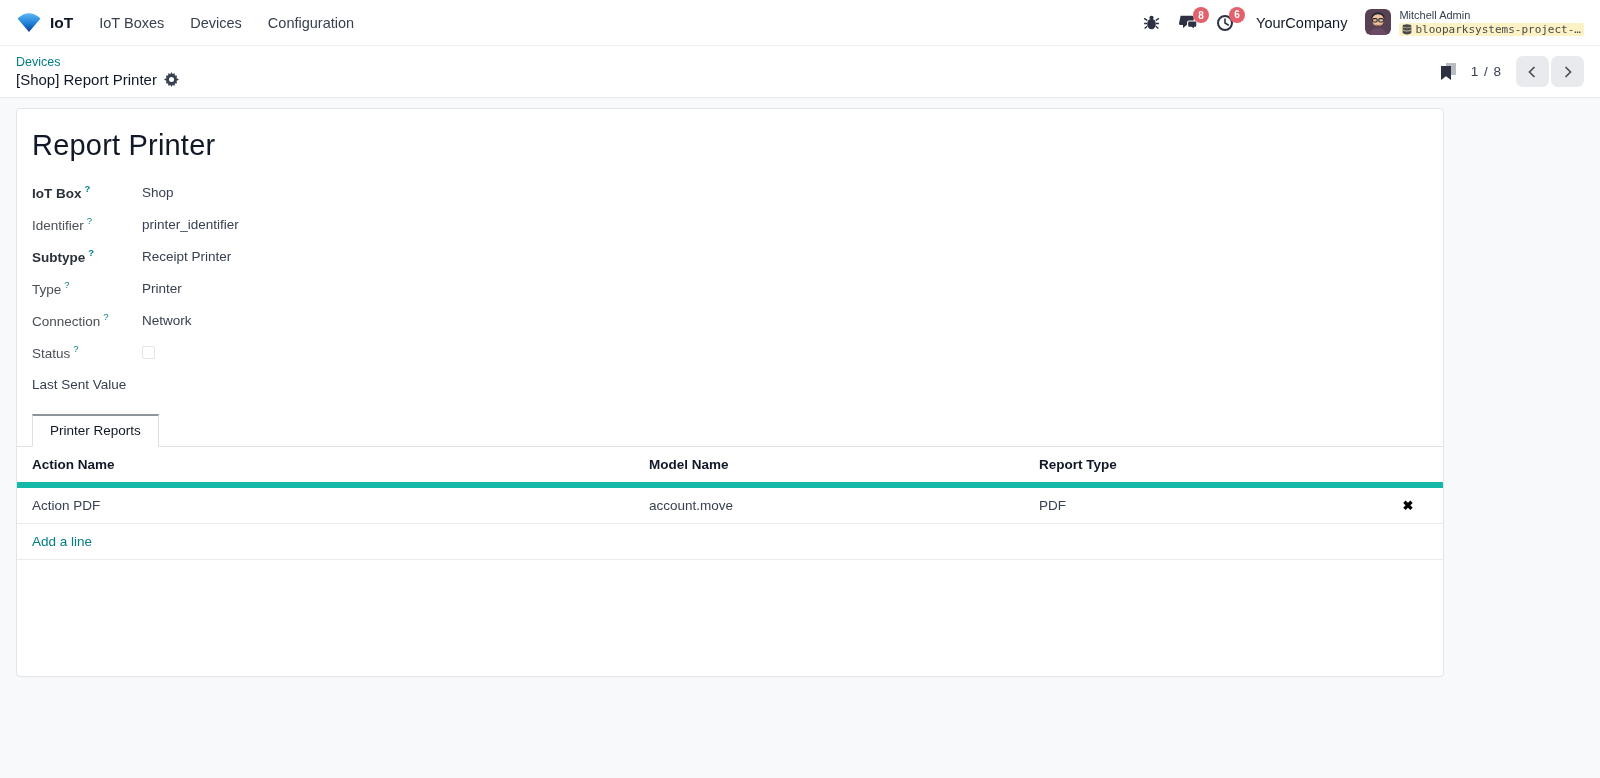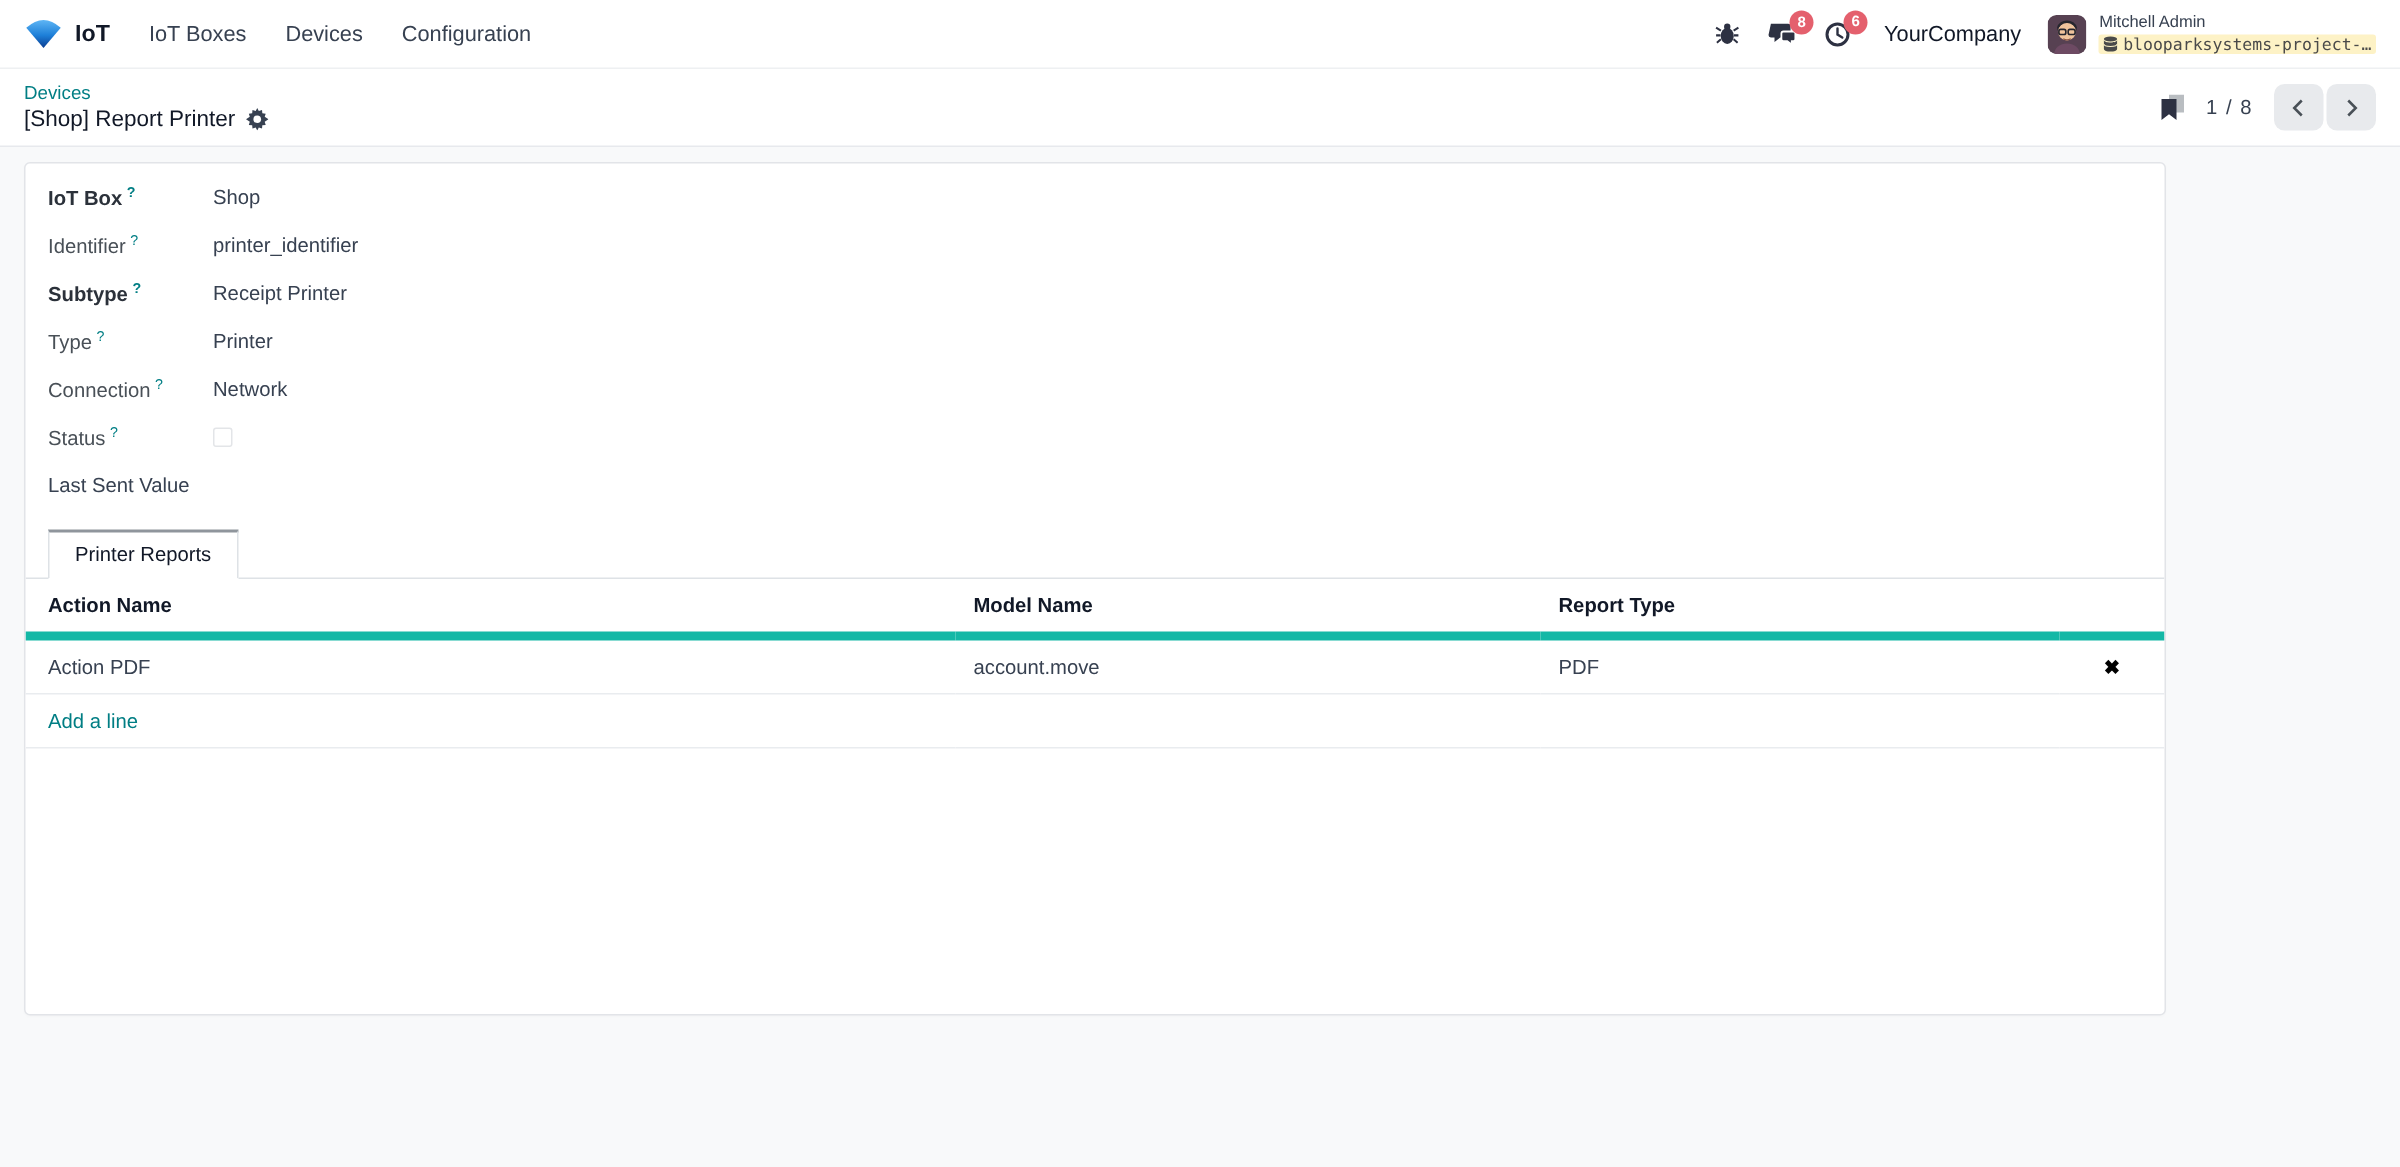--- a/index.html
+++ b/index.html
@@ -11,21 +11,21 @@
   .brand { display:flex; align-items:center; gap:8px; margin-right:26px; cursor:pointer; }
   .brand-name { font-size:15.5px; font-weight:600; color:#111827;text-align:center; }
   .nav-menu { display:flex; gap:26px; }
   .nav-item { font-size:14.5px; color:#374151; cursor:pointer; }
   .nav-spacer { flex:1; }
   .nav-right { display:flex; align-items:center; gap:18px; }
   .icon-btn { position:relative; display:flex; align-items:center; cursor:pointer; }
   .badge { position:absolute; top:-7px; right:-11px; background:#e4606d; color:#fff; font-size:10px; font-weight:700;
            min-width:16px; height:16px; border-radius:9px; display:flex; align-items:center; justify-content:center; padding:0 4px; }
   .company { font-size:14.5px; color:#111827; cursor:pointer; margin-left:4px; }
-  .user-block { display:flex; align-items:center; gap:8px; cursor:pointer; }
+  .user-block { display:flex; gap:8px; cursor:pointer; }
   .avatar { width:26px; height:26px; border-radius:6px; overflow:hidden; flex:0 0 auto; }
   .user-text { display:flex; flex-direction:column; line-height:1.25; }
   .user-name { font-size:11px; color:#374151; }
   .db-line { display:inline-flex; align-items:center; gap:3px; background:#fdf2c6; border-radius:2px; padding:0 3px;
              font-family:"DejaVu Sans Mono", monospace; font-size:11px; color:#4a4a4a; }
 
   
   .control-panel { height:52px; display:flex; align-items:center; justify-content:space-between; padding:0 16px; background:#fff; border-bottom:1px solid #e7e9ed; }
   .breadcrumbs { display:flex; flex-direction:column; justify-content:center; line-height:1.3; }
   .bc-parent { font-size:12.5px; color:#017e84; cursor:pointer; }
@@ -181,20 +181,21 @@
             <path d="M3.5 1 L8.5 6 L3.5 11"></path>
           </svg>
       </button>
     </span>
   </div>
 </div>
 
 <div class="content">
   <div class="sheet">
 
+    <div class="sheet-title">Report Printer</div>
 
     <div class="field-group">
       <div class="field-row">
         <span class="field-label req"><span>IoT Box</span><sup class="help">?</sup></span>
         <span class="field-value">Shop</span>
       </div>
       <div class="field-row">
         <span class="field-label"><span>Identifier</span><sup class="help">?</sup></span>
         <span class="field-value">printer_identifier</span>
       </div>

